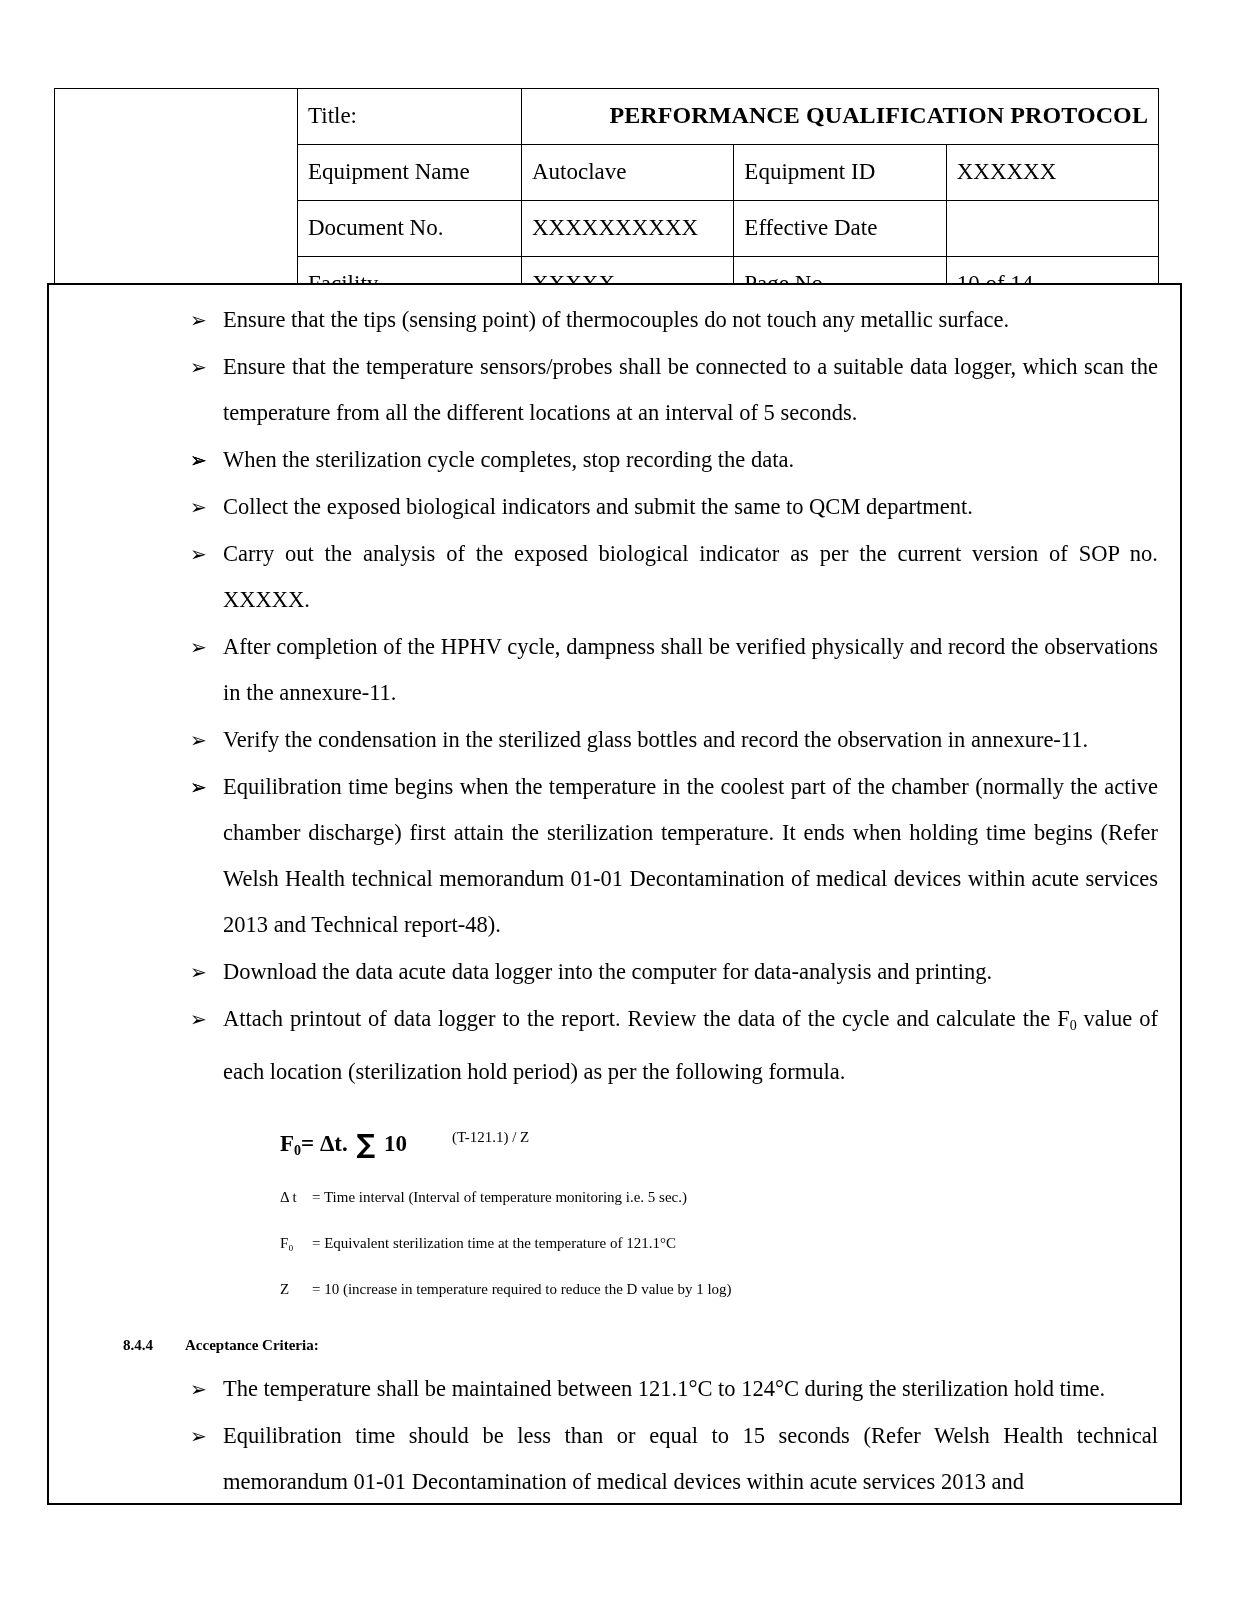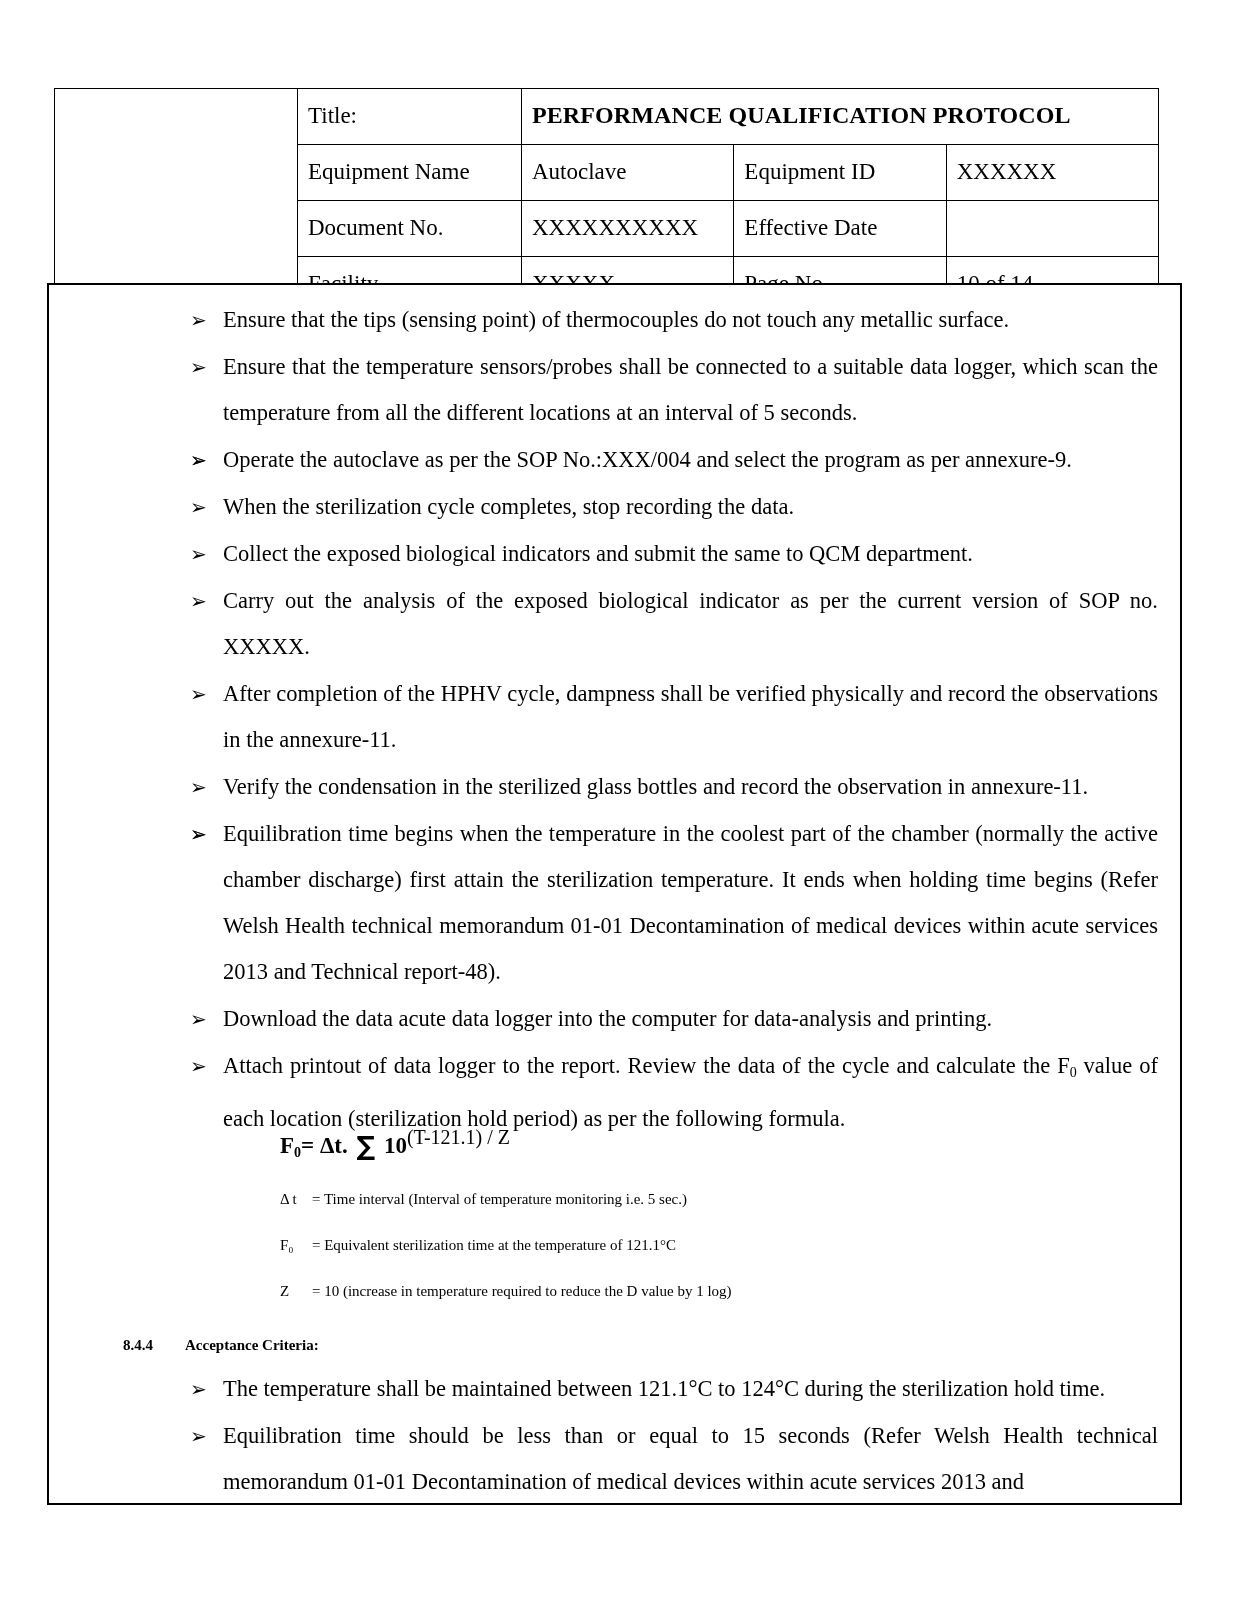--- a/index.html
+++ b/index.html
@@ -46,21 +46,21 @@
   }
   td.logo-cell {
     width: 222px;
     border-right: 1.8px solid #000;
   }
   td.lbl-a  { width: 203px; }
   td.val-a  { width: 262px; }
   td.lbl-b  { width: 183px; }
   td.val-b  { width: 235px; }
   td.title-big {
-    text-align: left;
+    text-align: right;
     font-weight: bold;
     font-size: 24px;
     letter-spacing: .1px;
   }
 
   
   .body-box {
     position: absolute;
     left: 47px;
     top: 267px;
@@ -129,23 +129,24 @@
     font-size: 23px;
   }
   .formula-main .sum {
     font-size: 26px;
     font-family: "DejaVu Sans", sans-serif;
     font-weight: bold;
     vertical-align: -2px;
     padding: 0 3px;
   }
   .formula-main .exp {
-    font-size: 20px;
+    font-size: 15px;
     vertical-align: super;
     font-weight: normal;
+    margin-left: 45px;
   }
   sub.sb { font-size: 14px; vertical-align: -4px; }
   .defs-line .sym {
     display: inline-block;
     min-width: 32px;
   }
 
   
   .section-head {
     position: absolute;
@@ -209,21 +210,20 @@
         </li>
         <li class="bullet">
           <span class="arrow">➢</span>
           <span>Ensure that the temperature sensors/probes shall be connected to a suitable data logger, which scan the temperature from all the different locations at an interval of 5 seconds.</span>
         </li>
         <li class="bullet nojust">
           <span class="arrow">➢</span>
         </li>
         <li class="bullet nojust">
           <span class="arrow">➢</span>
-          <span>Operate the autoclave as per the SOP No.:XXX/004 and select the program as per annexure-9.</span>
         </li>
         <li class="bullet nojust">
           <span class="arrow">➢</span>
           <span>When the sterilization cycle completes, stop recording the data.</span>
         </li>
         <li class="bullet nojust">
           <span class="arrow">➢</span>
           <span>Collect the exposed biological indicators and submit the same to QCM department.</span>
         </li>
         <li class="bullet">

